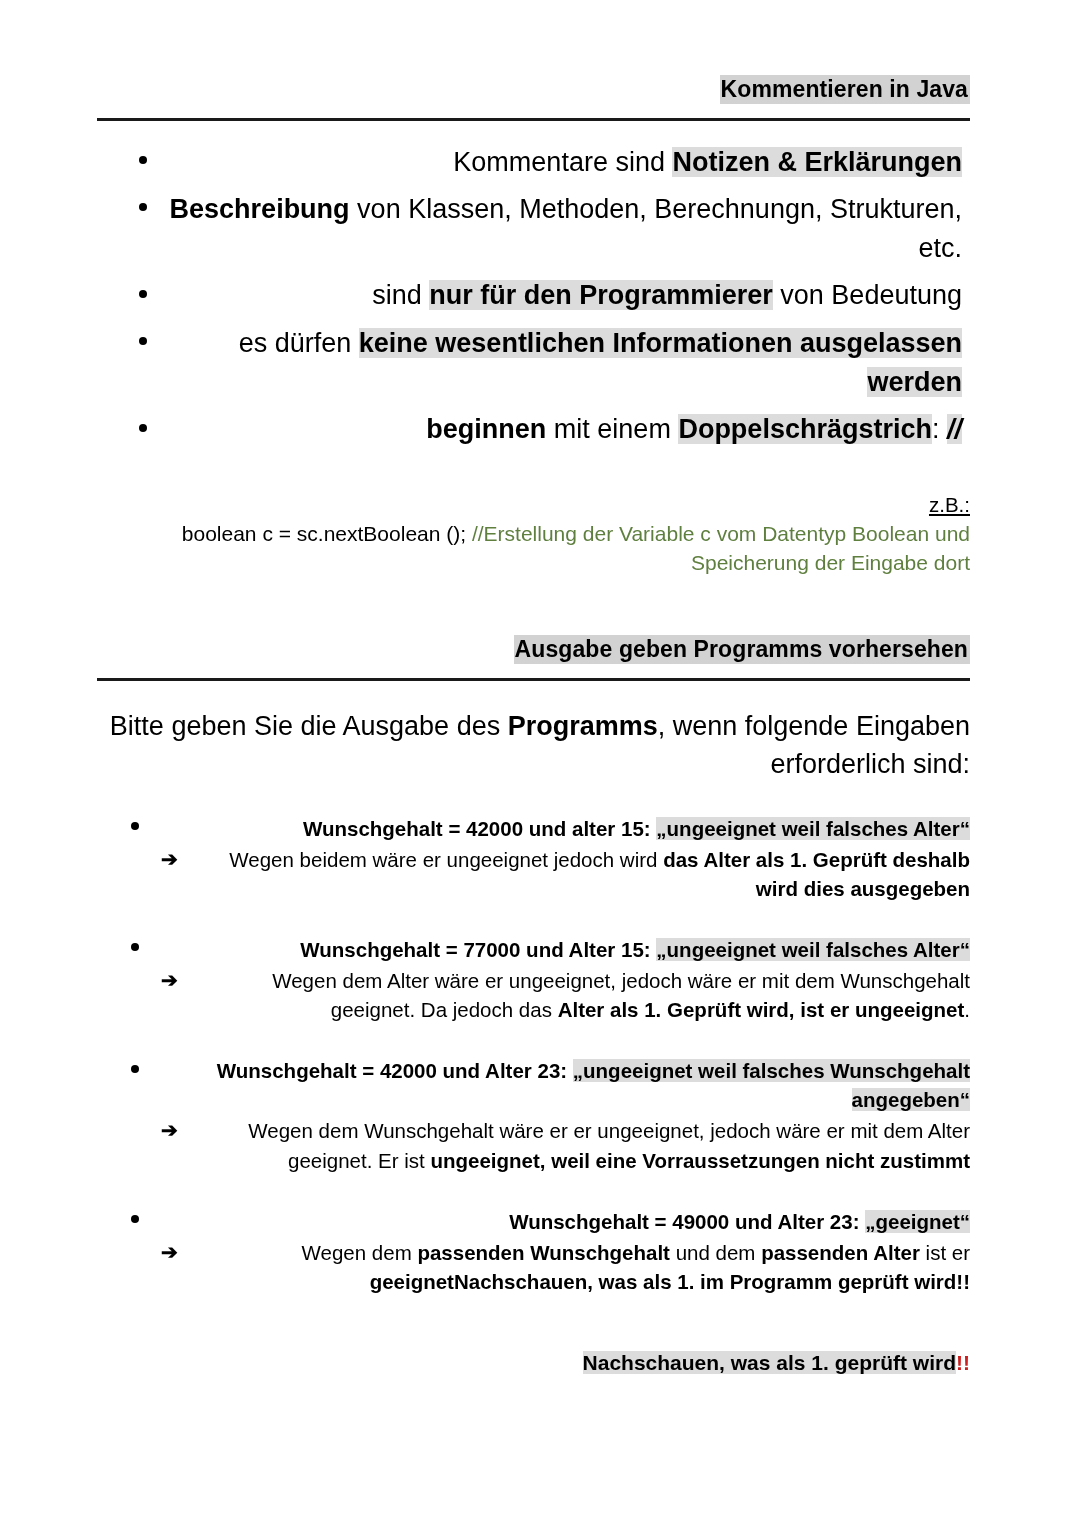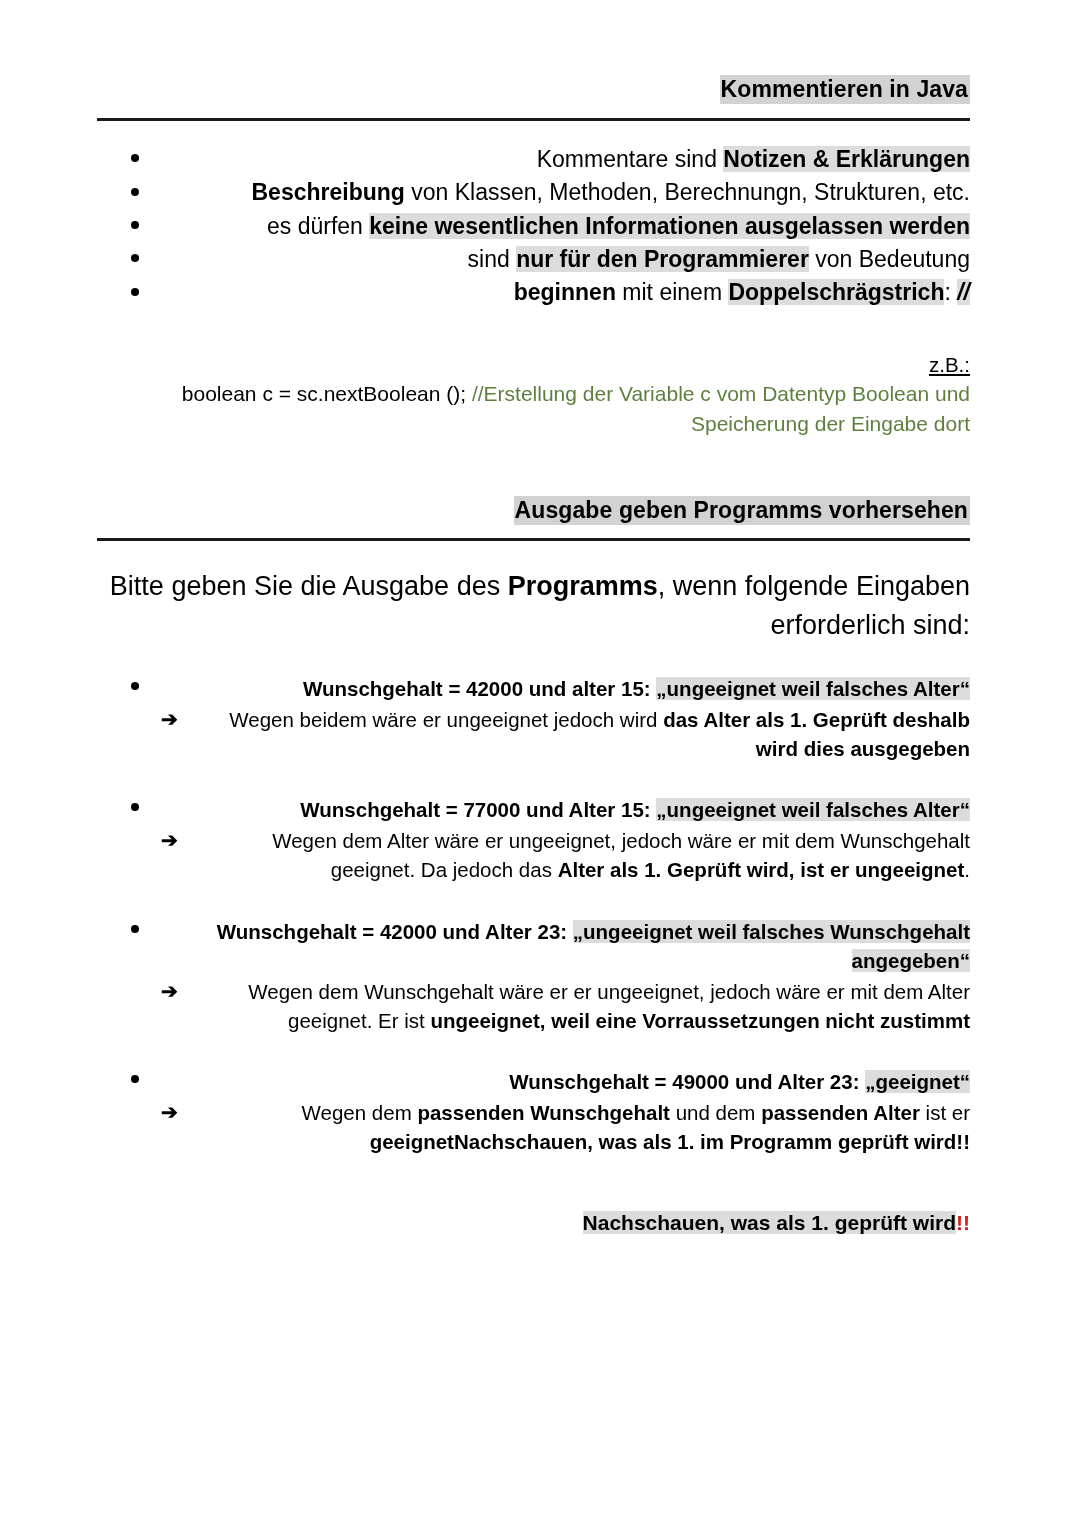--- a/index.html
+++ b/index.html
@@ -66,23 +66,23 @@
 
   
   ul.bullets {
     list-style: none;
     margin: 0;
     padding: 0;
   }
   ul.bullets > li {
     position: relative;
     padding-left: 64px;
-    font-size: 23px;
+    font-size: 27px;
     line-height: 1.455;
-    margin: 0;
+    margin: 8px;
   }
   ul.bullets > li .dot {
     position: absolute;
     left: 34px;
     top: 0.50em;
     width: 8px;
     height: 8px;
     border-radius: 50%;
     background: #000;
   }
@@ -186,25 +186,25 @@
 
       <li>
         <span class="dot"></span><span>Kommentare sind </span><b class="hl-soft">Notizen &amp; Erklärungen</b>
       </li>
 
       <li>
         <span class="dot"></span><b>Beschreibung</b><span> von Klassen, Methoden, Berechnungn, Strukturen, etc.</span>
       </li>
 
       <li>
+        <span class="dot"></span><span>sind </span><b class="hl-soft">nur für den Programmierer</b><span> von Bedeutung</span>
+      </li>
+
+      <li>
         <span class="dot"></span><span>es dürfen </span><b class="hl-soft">keine wesentlichen Informationen ausgelassen werden</b>
-      </li>
-
-      <li>
-        <span class="dot"></span><span>sind </span><b class="hl-soft">nur für den Programmierer</b><span> von Bedeutung</span>
       </li>
 
       <li>
         <span class="dot"></span><b>beginnen</b><span> mit einem </span><b class="hl-soft">Doppelschrägstrich</b><span>:</span>
         <b class="hl-soft" style="font-style:italic;">//</b>
       </li>
     </ul>
 
     <div class="example">
       <div class="zb"><span>z.B.:</span></div>

